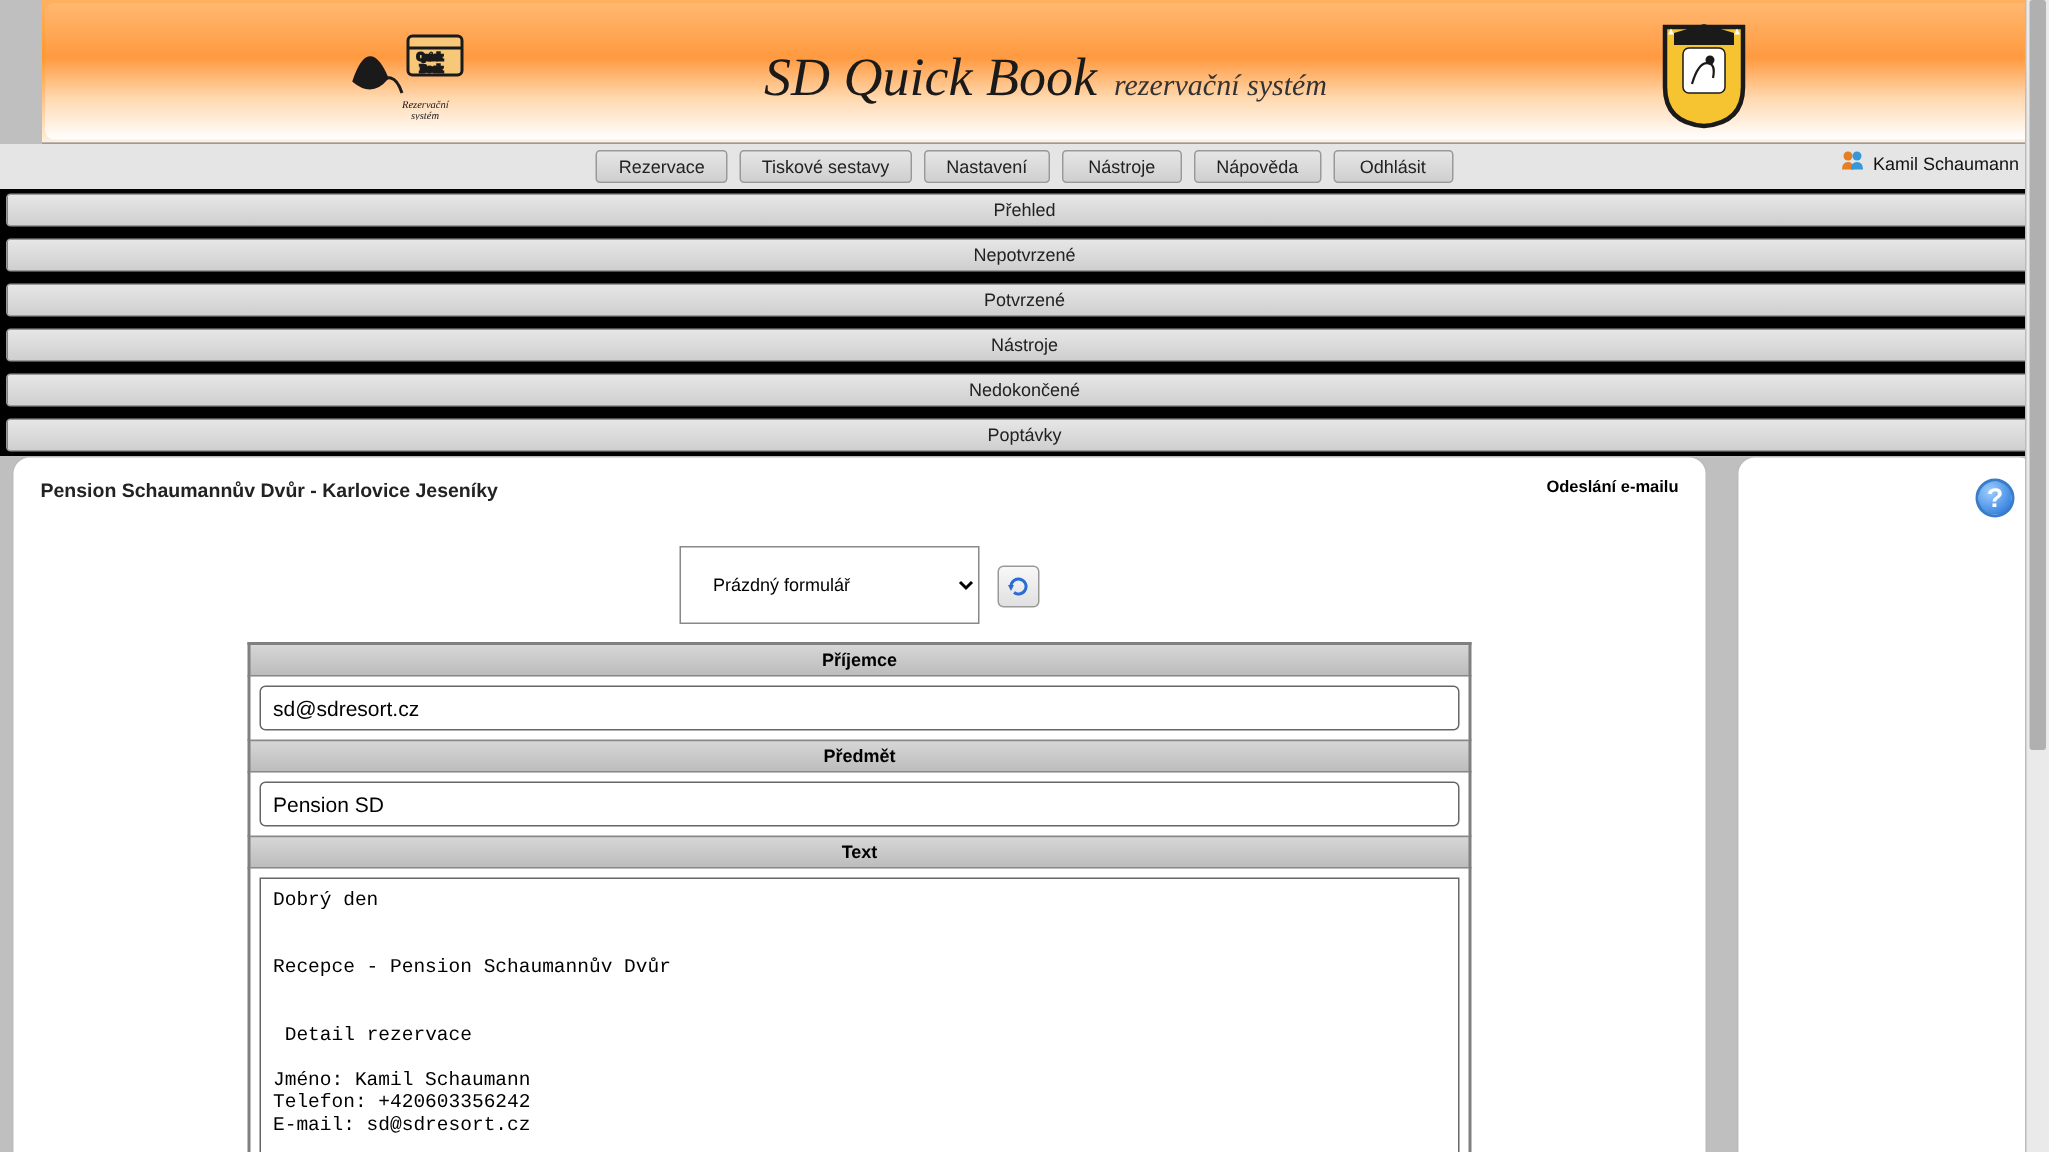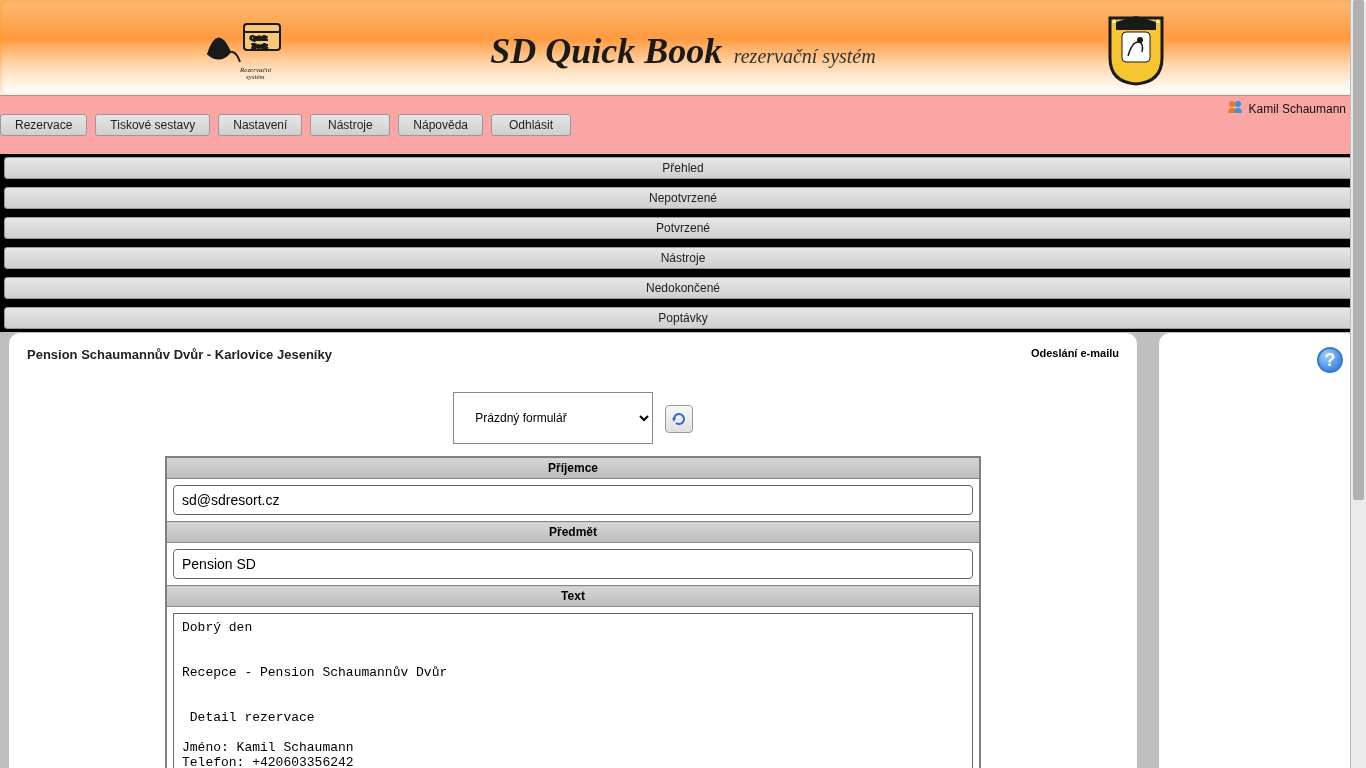--- a/index.html
+++ b/index.html
@@ -1,28 +1,28 @@
 <!DOCTYPE html>
 <html><head>
 <meta charset="utf-8">
 <style>
 * { box-sizing: border-box; margin: 0; padding: 0; }
 body { font-family: Tahoma, Arial, sans-serif; font-size: 12px; background: #bfbfbf; overflow-x: hidden; }
 
 .outer { background: #bfbfbf; padding: 0; }
-.header { height: 96px; background: linear-gradient(#ffb060, #ff9a30 40%, #ffc58a 70%, #fff0dc); position: relative; border-bottom: 1px solid #999; }
+.header { height: 96px; background: linear-gradient(#ffb060, #ff9a30 40%, #ffc58a 70%, #fff0dc); position: relative; border-bottom: 1px solid #999; margin-left: 28px; }
 .header-inner { position: absolute; inset: 2px; background: linear-gradient(#ffb870, #ff9a40 40%, #ffd9b0 70%, #ffffff); border-radius: 6px; }
 .logo-left { position: absolute; left: 200px; top: 14px; }
 .logo-title { position: absolute; left: 50%; transform: translateX(-50%); top: 30px; text-align: center; white-space: nowrap; }
-.logo-title .big { font-family: "Comic Sans MS", cursive; font-size: 36px; font-weight: bold; font-style: italic; color: #1a1a1a; }
+.logo-title .big { font-family: "Comic Sans MS", cursive; font-size: 36px; font-weight: normal; font-style: italic; color: #1a1a1a; }
 .logo-title .sub { font-family: "Comic Sans MS", cursive; font-size: 20px; font-style: italic; color: #333; margin-left: 8px; }
 .crest { position: absolute; right: 200px; top: 14px; }
 .userbar-right { position: absolute; right: 20px; top: 100px; display: flex; align-items: center; gap: 6px; font-size: 12px; color: #111; }
 
-.main-nav { display: flex; justify-content: flex-start; gap: 8px; padding: 18px 0; background: #fca5a5; }
+.main-nav { display: flex; justify-content: center; gap: 8px; padding: 4px 0; background: #e5e5e5; }
 .nav-btn, .subnav-btn { background: linear-gradient(#e6e6e6, #cfcfcf); border: 1px solid #999; border-radius: 3px; padding: 3px 14px; font-size: 12px; color: #222; cursor: pointer; min-width: 80px; text-align: center; }
 .sub-nav { display: flex; justify-content: center; gap: 8px; padding: 3px 4px; background: #000000; flex-direction: column; }
 
 .content-wrap { display: flex; gap: 20px; padding: 0 8px 8px; }
 .panel { background: #fff; border-radius: 12px; flex: 1; min-height: 610px; padding: 14px 18px; border: 1px solid #bbb; position: relative; overflow: hidden; }
 .panel.side { flex: 0 0 200px; min-height: 480px; }
 
 .page-title { font-size: 13px; font-weight: bold; color: #222; }
 .section-title { position: absolute; top: 14px; right: 18px; font-size: 11px; font-weight: bold; }
 

